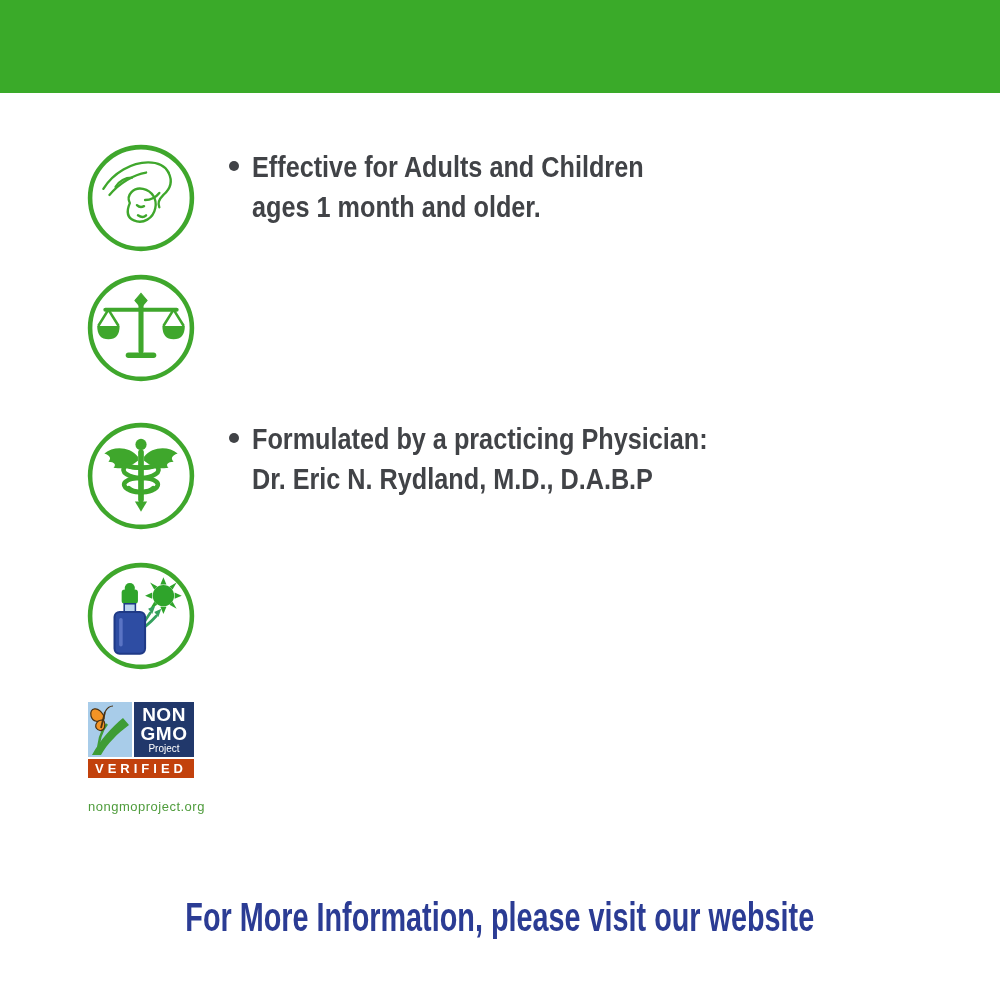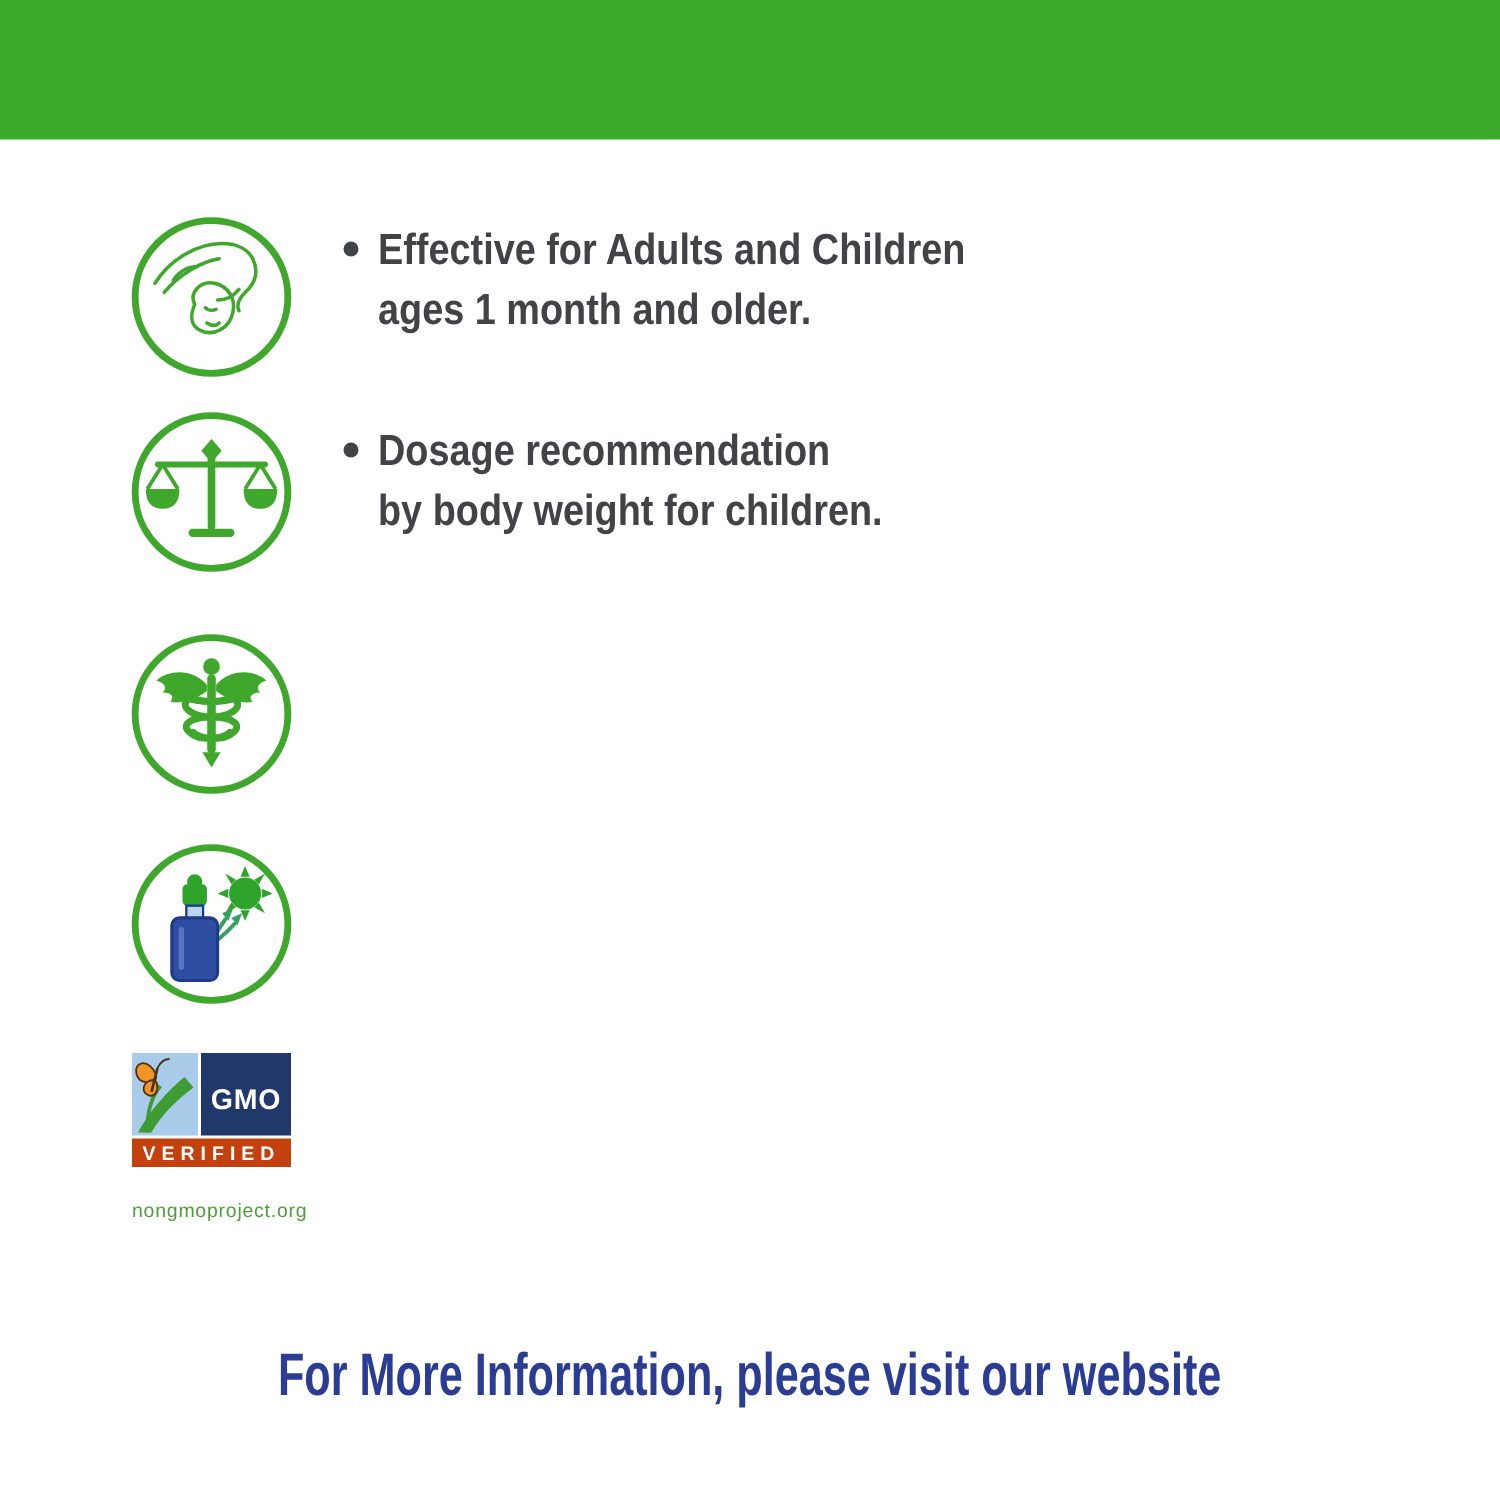--- a/index.html
+++ b/index.html
@@ -15,21 +15,21 @@
   .dot{width:10px;height:10px;border-radius:50%;background:#414347;margin-top:14px;flex:none;}
   .lines{color:#414347;font-weight:bold;font-size:29px;line-height:40px;}
   .lines > div{transform:scaleX(0.87);transform-origin:left top;white-space:nowrap;}
 
   
   .gmo-badge{position:absolute;left:88px;top:0;width:106px;}
   .gmo-top{display:flex;gap:2px;height:55px;}
   .gmo-blue{width:44px;background:#a8cce9;position:relative;overflow:hidden;}
   .gmo-blue svg{display:block;width:100%;height:100%;}
   .gmo-navy{flex:1;background:#21386b;color:#fff;display:flex;flex-direction:column;
-            align-items:center;justify-content:center;line-height:1;gap:37px;}
+            align-items:center;justify-content:center;line-height:1;}
   .gmo-navy .big{font-weight:bold;font-size:19px;letter-spacing:.5px;}
   .gmo-navy .small{font-size:10px;margin-top:1px;}
   .gmo-band{margin-top:2px;height:19px;background:#c2410c;color:#fff;font-weight:bold;
             font-size:13px;letter-spacing:4px;display:flex;align-items:center;justify-content:center;}
   .gmo-url{margin-top:21px;color:#4f9c3c;font-size:13px;letter-spacing:.5px;text-align:center;white-space:nowrap;}
 
   .footer-line{position:absolute;left:0;width:1000px;text-align:center;color:#2b3c94;
                font-weight:bold;font-size:40px;line-height:46px;}
   .footer-line span{display:inline-block;transform:scaleX(0.72);transform-origin:center top;white-space:nowrap;}
 </style>
@@ -76,45 +76,45 @@
           <g stroke-width="2.5" fill="none">
             <path d="M23,37 L13,53 M23,37 L33,53"></path>
             <path d="M87,37 L77,53 M87,37 L97,53"></path>
           </g>
           <path d="M12,53 L34,53 Q34,66 23,66 Q12,66 12,53 Z" stroke="none"></path>
           <path d="M76,53 L98,53 Q98,66 87,66 Q76,66 76,53 Z" stroke="none"></path>
           <rect x="40" y="79" width="30" height="5.5" rx="2.7" stroke="none"></rect>
         </g>
       </svg>
     </div>
-    <div class="text-block" style="top:9px">
-      <div class="dot"></div>
-      <div class="lines">
-        <div>Dosage recommendation</div>
-        <div>by body weight for children.</div>
-      </div>
-    </div>
   </div>
 
   <div class="row" style="top:420px">
     <div class="icon-box">
       <svg viewBox="0 0 110 110">
         <circle cx="55" cy="55" r="50" fill="none" stroke="#3fa72c" stroke-width="4.5"></circle>
         <g fill="#3fa72c">
           <circle cx="55" cy="24" r="5.5"></circle>
           <path d="M52,36 C44,26 28,25 19,33 C25,35 26,38 23,41 C29,41 31,44 28,47 C37,49 47,44 52,40 Z"></path>
           <path d="M58,36 C66,26 82,25 91,33 C85,35 84,38 87,41 C81,41 79,44 82,47 C73,49 63,44 58,40 Z"></path>
           <rect x="52.2" y="29" width="5.6" height="52" rx="2.8"></rect>
           <polygon points="55,90 49,80 61,80"></polygon>
         </g>
         <g fill="none" stroke="#3fa72c" stroke-width="4.5" stroke-linecap="round">
           <path d="M37,42 C47,49 63,47 70,45 C77,51 66,57 55,57 C40,57 34,63 42,68 C49,73 63,71 67,67"></path>
           <path d="M73,42 C63,49 47,47 40,45 C33,51 44,57 55,57 C70,57 76,63 68,68 C61,73 47,71 43,67"></path>
         </g>
       </svg>
+    </div>
+    <div class="text-block" style="top:-1px">
+      <div class="dot"></div>
+      <div class="lines">
+        <div>Formulated by a practicing Physician:</div>
+        <div>Dr. Eric N. Rydland, M.D., D.A.B.P</div>
+      </div>
     </div>
   </div>
 
   <div class="row" style="top:560px">
     <div class="icon-box">
       <svg viewBox="0 0 110 110">
         <circle cx="55" cy="55" r="50" fill="none" stroke="#3fa72c" stroke-width="4.5"></circle>
 
         <g fill="#2fa42b">
           <circle cx="77" cy="35" r="10.5"></circle>

